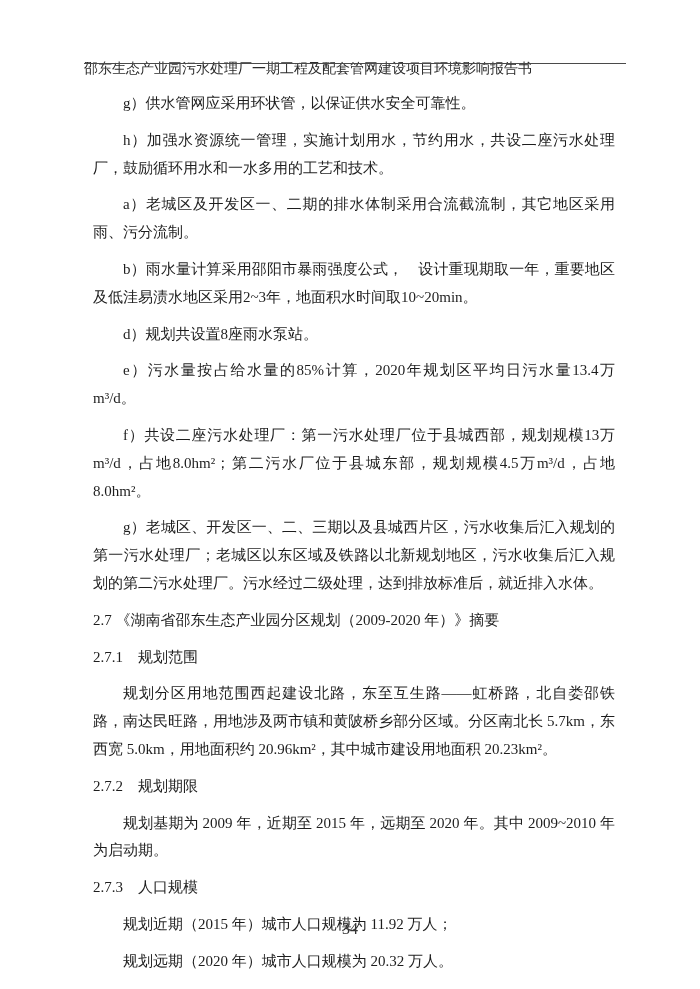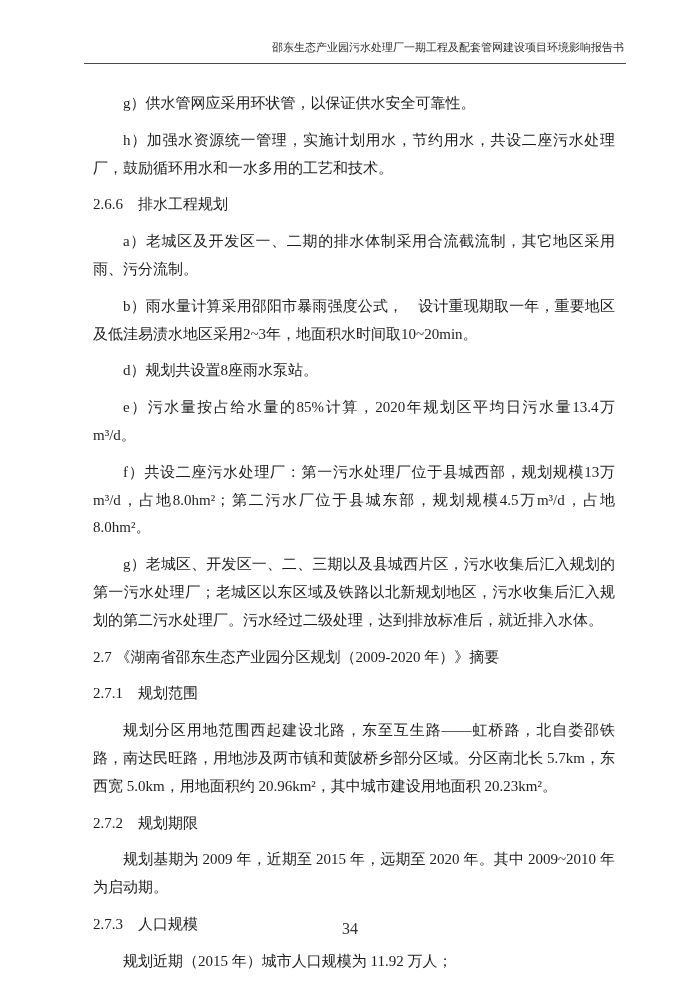--- a/index.html
+++ b/index.html
@@ -11,25 +11,24 @@
     position: relative;
     width: 700px;
     height: 989px;
     background: #ffffff;
     font-family: "Liberation Serif", "DejaVu Serif", serif;
     color: #1d1d1d;
     overflow: hidden;
   }
   .header {
     position: absolute;
-    top: 40px;
+    top: 60px;
     left: 84px;
     width: 540px;
-    text-align: right;
-    font-size: 11px;
+    font-size: 14px;
     color: #2a2a2a;
     white-space: nowrap;
   }
   .header-rule {
     position: absolute;
     top: 63px;
     left: 84px;
     width: 542px;
     height: 0;
     border-top: 1.6px solid #4a4a4a;
@@ -77,21 +76,20 @@
 
   <div class="header">
     <span>邵东生态产业园污水处理厂一期工程及配套管网建设项目环境影响报告书</span>
   </div>
 
   <div class="header-rule"></div>
 
   <div class="content">
     <p class="para">g）供水管网应采用环状管，以保证供水安全可靠性。</p>
     <p class="para">h）加强水资源统一管理，实施计划用水，节约用水，共设二座污水处理厂，鼓励循环用水和一水多用的工艺和技术。</p>
-    <h3 class="h3">2.6.6　排水工程规划</h3>
     <p class="para">a）老城区及开发区一、二期的排水体制采用合流截流制，其它地区采用雨、污分流制。</p>
     <p class="para">b）雨水量计算采用邵阳市暴雨强度公式，　设计重现期取一年，重要地区及低洼易渍水地区采用2~3年，地面积水时间取10~20min。</p>
     <p class="para">d）规划共设置8座雨水泵站。</p>
     <p class="para">e）污水量按占给水量的85%计算，2020年规划区平均日污水量13.4万m³/d。</p>
     <p class="para">f）共设二座污水处理厂：第一污水处理厂位于县城西部，规划规模13万m³/d，占地8.0hm²；第二污水厂位于县城东部，规划规模4.5万m³/d，占地8.0hm²。</p>
     <p class="para">g）老城区、开发区一、二、三期以及县城西片区，污水收集后汇入规划的第一污水处理厂；老城区以东区域及铁路以北新规划地区，污水收集后汇入规划的第二污水处理厂。污水经过二级处理，达到排放标准后，就近排入水体。</p>
     <h2 class="h2">2.7 《湖南省邵东生态产业园分区规划（2009-2020 年）》摘要</h2>
     <h3 class="h3">2.7.1　规划范围</h3>
     <p class="para">规划分区用地范围西起建设北路，东至互生路——虹桥路，北自娄邵铁路，南达民旺路，用地涉及两市镇和黄陂桥乡部分区域。分区南北长 5.7km，东西宽 5.0km，用地面积约 20.96km²，其中城市建设用地面积 20.23km²。</p>
     <h3 class="h3">2.7.2　规划期限</h3>

